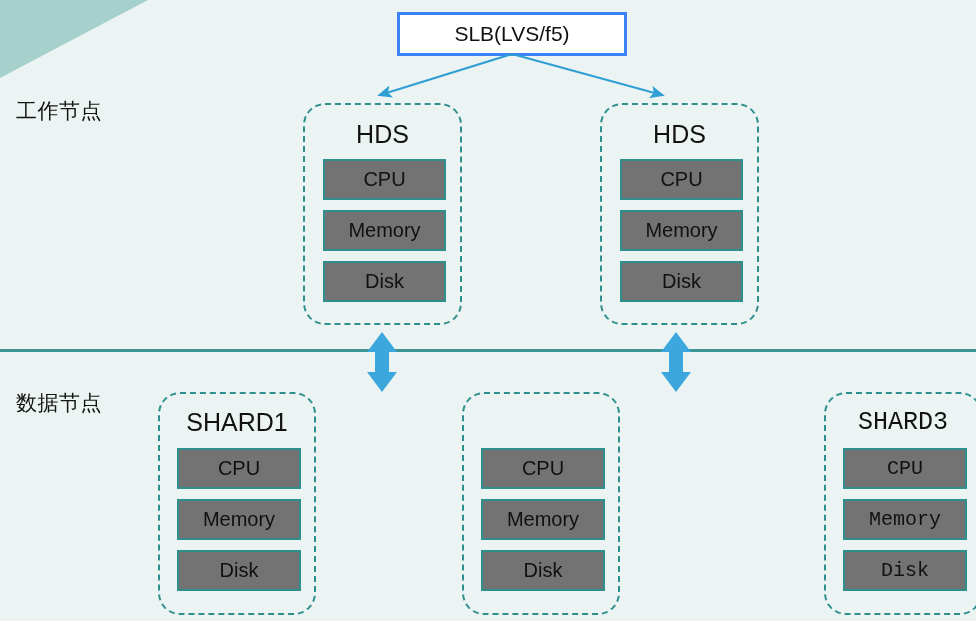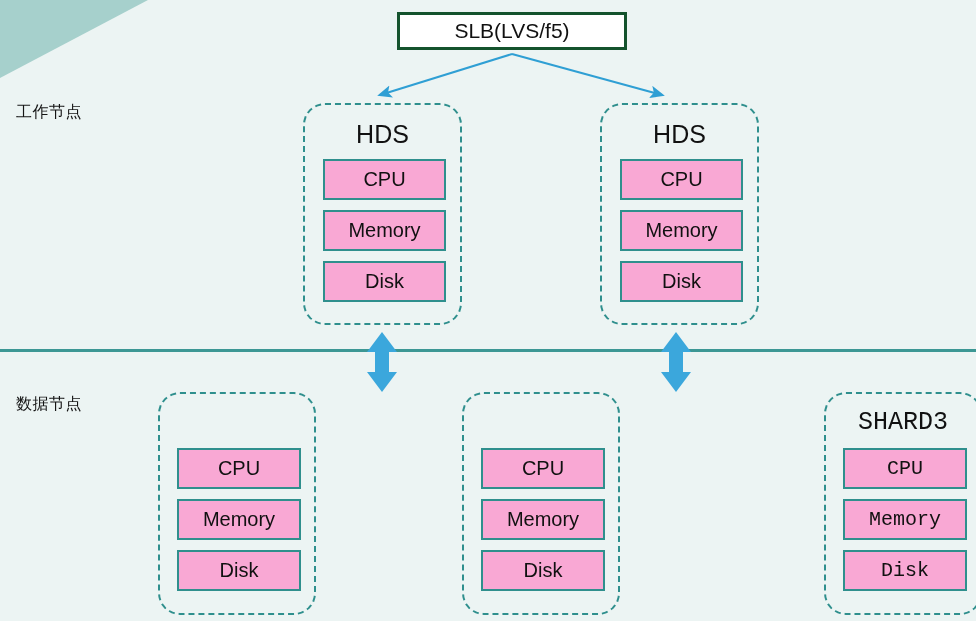--- a/index.html
+++ b/index.html
@@ -31,37 +31,37 @@
     height: 90px;
     background: #a6d0cc;
     clip-path: polygon(0 0, 148px 0, 0 78px);
     -webkit-clip-path: polygon(0 0, 148px 0, 0 78px);
   }
 
   
   .section-label {
     position: absolute;
     color: #141414;
-    font-size: 16px;
+    font-size: 21px;
     line-height: 21px;
     letter-spacing: 0.5px;
     white-space: nowrap;
     font-family: "DejaVu Sans", "Liberation Sans", sans-serif;
   }
   #label-work  { left: 16px; top: 101px; }
   #label-data  { left: 16px; top: 393px; }
 
   
   .slb-box {
     position: absolute;
     left: 397px;
     top: 12px;
     width: 230px;
-    height: 38px;
-    border: 3px solid #14532d;
+    height: 44px;
+    border: 3px solid #3b82f6;
     background: #ffffff;
     box-sizing: border-box;
     display: flex;
     align-items: center;
     justify-content: center;
     color: #111111;
     font-size: 21px;
   }
 
   
@@ -79,21 +79,21 @@
     text-align: center;
     color: #111111;
     font-size: 25px;
     line-height: 23px;
     white-space: nowrap;
   }
   .res-box {
     position: absolute;
     border: 2px solid #2f8f8d;
     box-sizing: border-box;
-    background: #f9a8d4;
+    background: #737373;
     display: flex;
     align-items: center;
     justify-content: center;
     color: #111111;
     font-size: 20px;
     white-space: nowrap;
   }
 
   
   .hds-group { top: 103px; width: 159px; height: 222px; }
@@ -194,20 +194,21 @@
   <svg class="arrow-layer above" viewBox="0 0 976 621">
 
     <path d="M382,332 L397,352 L389,352 L389,372 L397,372 L382,392
              L367,372 L375,372 L375,352 L367,352 Z" fill="#3ba7dc"></path>
 
     <path d="M676,332 L691,352 L683,352 L683,372 L691,372 L676,392
              L661,372 L669,372 L669,352 L661,352 Z" fill="#3ba7dc"></path>
   </svg>
 
   <div class="node-group shard-group" id="shard-group-1">
+    <div class="node-title">SHARD1</div>
     <div class="res-box res-cpu">
       <span>CPU</span>
     </div>
     <div class="res-box res-memory">
       <span>Memory</span>
     </div>
     <div class="res-box res-disk">
       <span>Disk</span>
     </div>
   </div>

